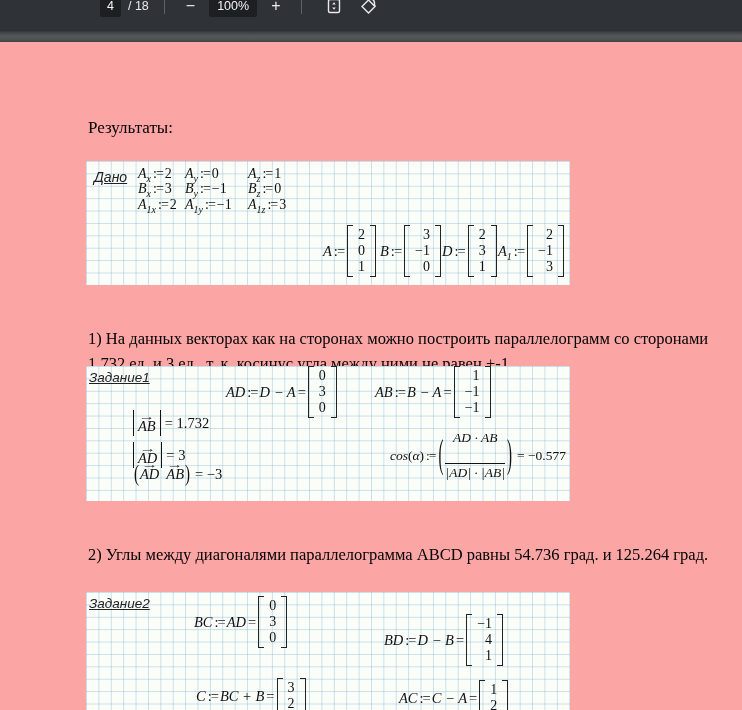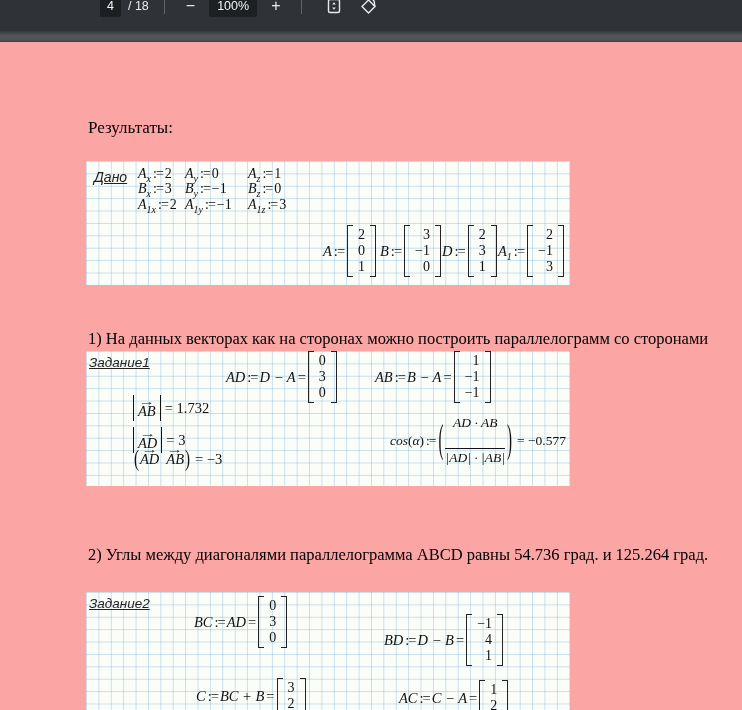--- a/index.html
+++ b/index.html
@@ -32,21 +32,21 @@
   .p1{top:267px;}
   .p2{top:483px;}
 
   
   .gridblock{position:absolute;background-color:#fbfdf9;
     background-image:
       linear-gradient(to right, rgba(125,178,212,.40) 1px, transparent 1px),
       linear-gradient(to bottom, rgba(125,178,212,.40) 1px, transparent 1px);
     background-size:12.4px 12.4px;}
   .b1{left:86px;top:119px;width:484px;height:124px;}
-  .b2{left:86px;top:309px;width:484px;height:135px;}
+  .b2{left:86px;top:324px;width:484px;height:135px;}
   .b3{left:86px;top:550px;width:484px;height:170px;}
   .blklabel{position:absolute;font:italic 13.5px "Liberation Sans",sans-serif;color:#222;text-decoration:underline;}
   .lab-given{left:8px;top:8px;font-size:14px;}
   .lab-t{left:3px;top:4px;}
 
   
   .mvar{font-style:italic;font-family:"Liberation Serif",serif;}
   .mnum{font-style:normal;font-family:"Liberation Serif",serif;}
   .asgn{font-style:normal;font-family:"Liberation Serif",serif;padding:0 2px;letter-spacing:-1px;}
   sub.msub{font-size:10px;font-style:italic;font-family:"Liberation Serif",serif;line-height:0;}

